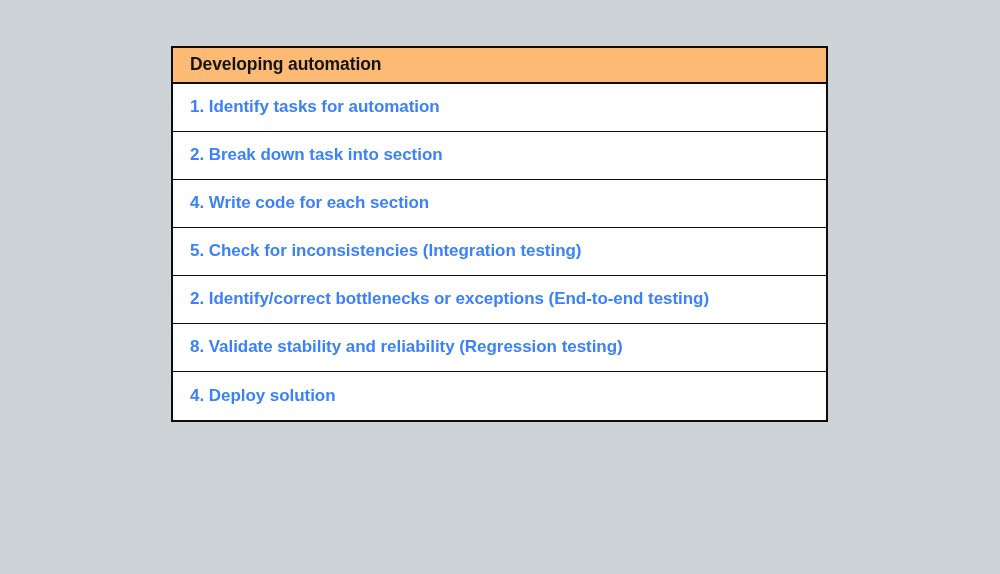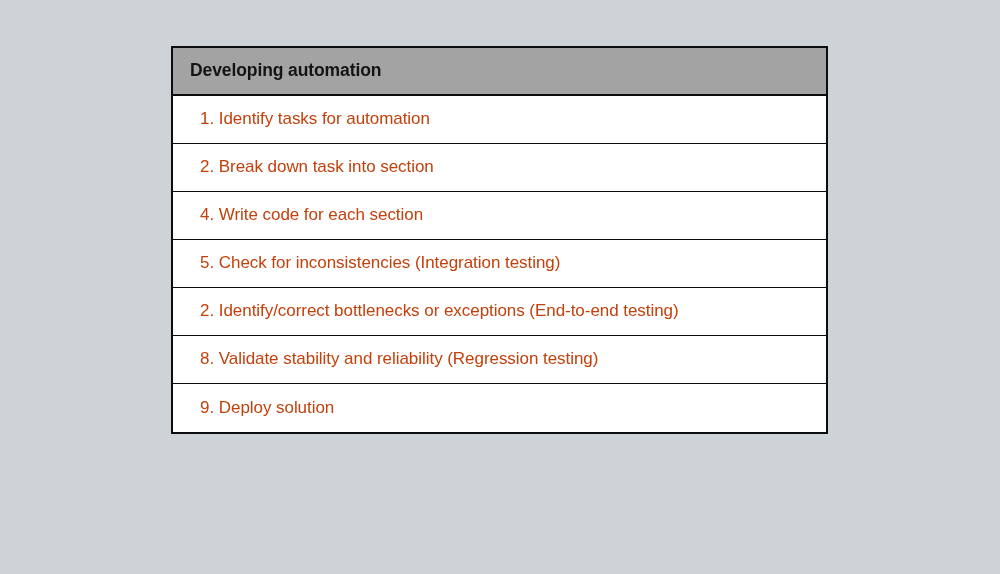--- a/index.html
+++ b/index.html
@@ -28,24 +28,24 @@
     position: absolute;
     left: 171px;
     top: 46px;
     width: 657px;
     border: 2px solid #0d0d0d;
     box-sizing: border-box;
     background: #ffffff;
   }
 
   .table-header {
-    background: #a3a3a3;
+    background: #fdba74;
     border-bottom: 2px solid #0d0d0d;
     box-sizing: border-box;
-    height: 48px;
+    height: 36px;
     display: flex;
     align-items: center;
     padding: 0 17px;
   }
 
   .table-header .title {
     font-size: 17.5px;
     font-weight: bold;
     color: #141414;
     letter-spacing: -0.1px;
@@ -66,26 +66,25 @@
     border-bottom: 1px solid #0d0d0d;
     background: #ffffff;
   }
 
   .row:last-child {
     border-bottom: none;
   }
 
   .row .cell {
     font-size: 17px;
-    font-weight: normal;
-    color: #c2410c;
+    font-weight: bold;
+    color: #3b82f6;
     line-height: 1.1;
     letter-spacing: -0.05px;
     white-space: nowrap;
-    margin-left: 10px;
   }
 </style>
 </head>
 <body>
 
 <div class="page">
 
   <div class="table-wrap">
 
     <div class="table-header">
@@ -114,19 +113,19 @@
       <div class="row">
         <div class="cell">2. Identify/correct bottlenecks or exceptions (End-to-end testing)</div>
       </div>
 
 
       <div class="row">
         <div class="cell">8. Validate stability and reliability (Regression testing)</div>
       </div>
 
       <div class="row">
-        <div class="cell">9. Deploy solution</div>
+        <div class="cell">4. Deploy solution</div>
       </div>
 
     </div>
   </div>
 
 </div>
 
 </body></html>

